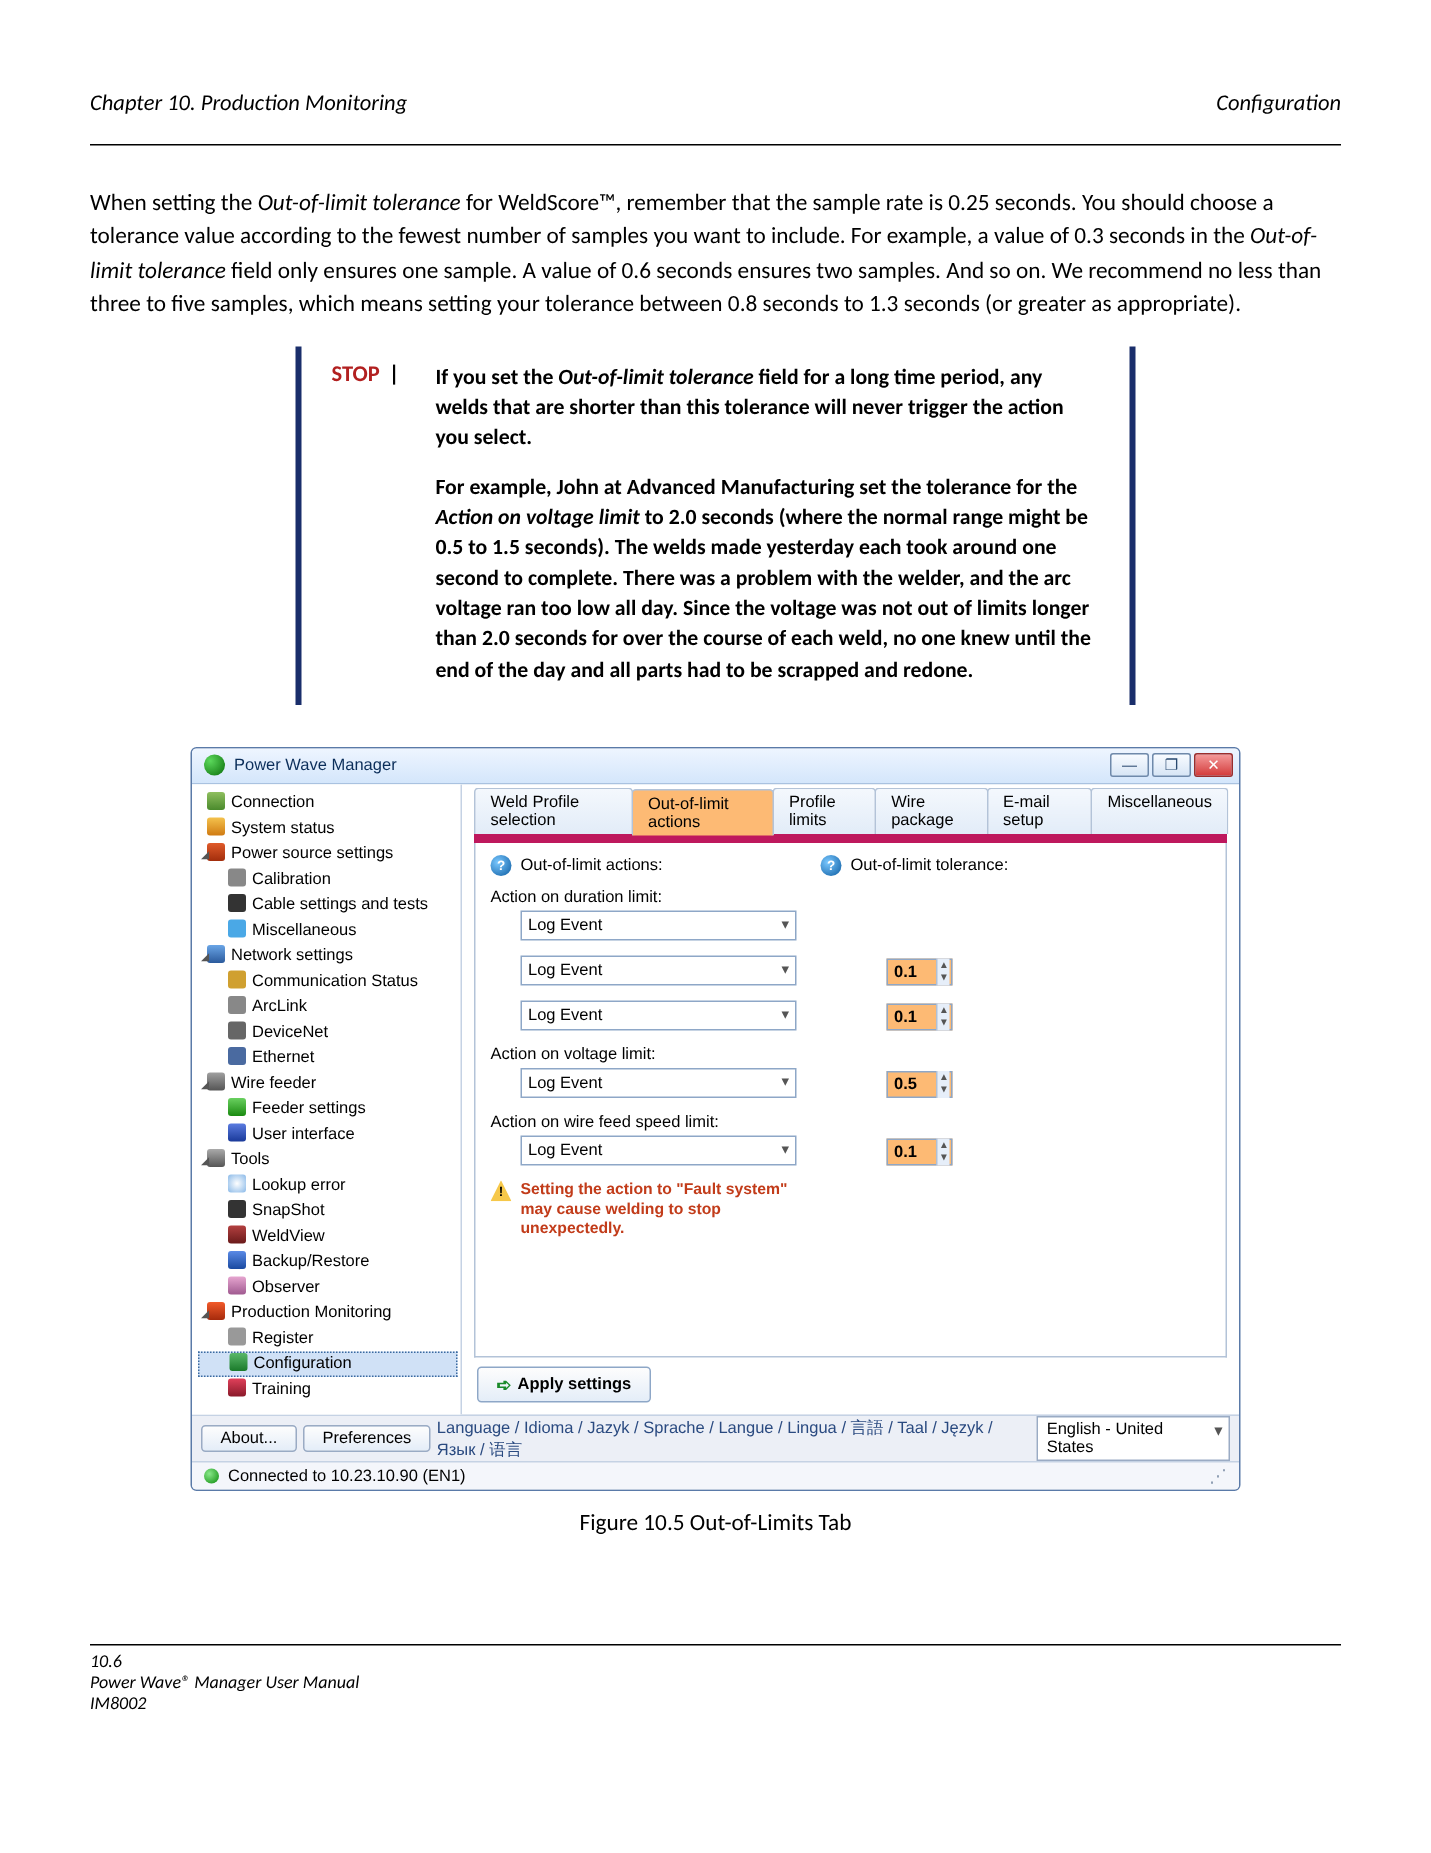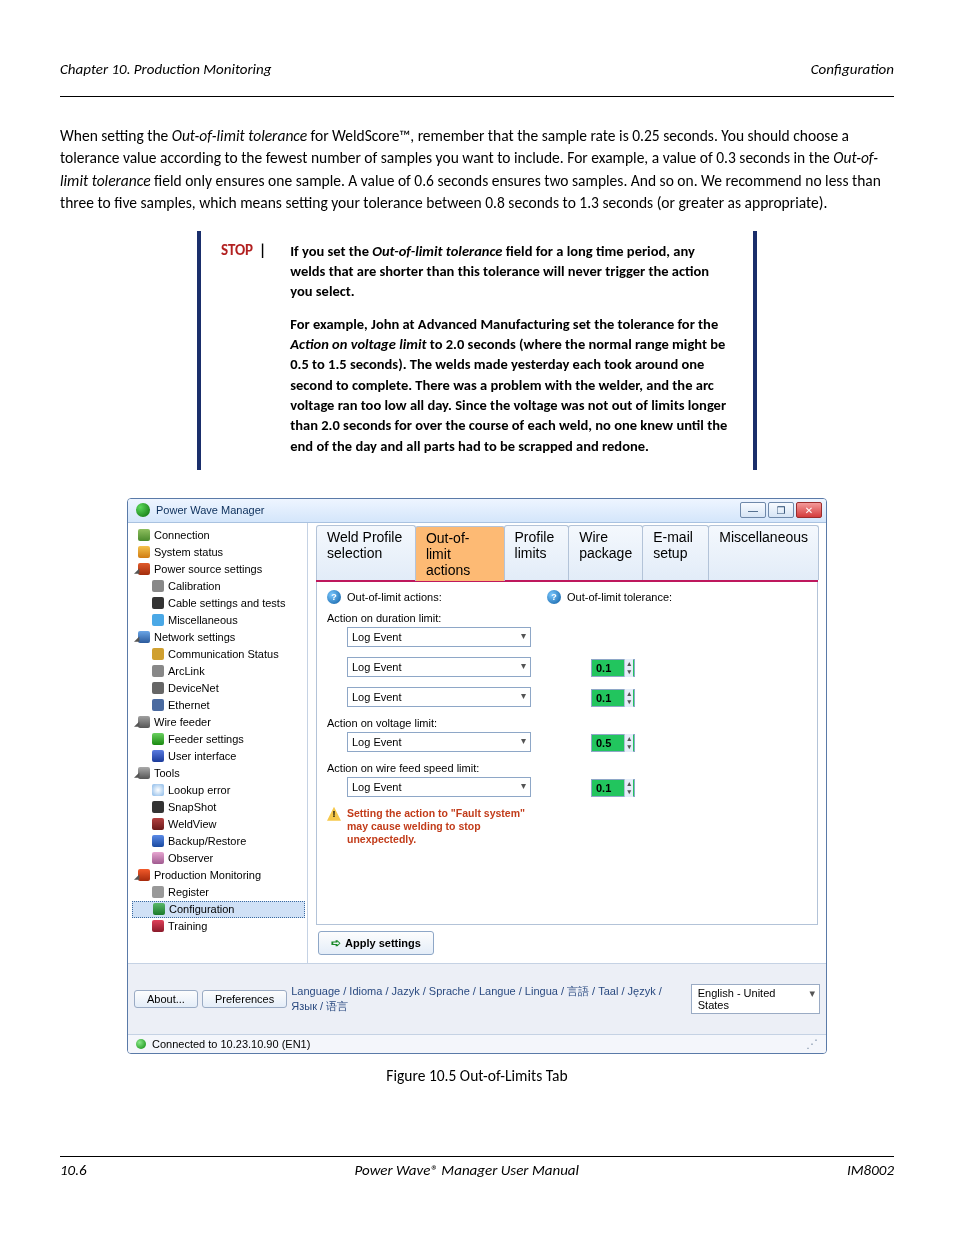--- a/index.html
+++ b/index.html
@@ -146,23 +146,22 @@
 
   
   .panel {
     flex: 1;
     padding: 2px 8px 8px 8px;
     position: relative;
     display:flex;flex-direction:column;
   }
   .tabs {
     display:flex;
-    border-bottom:2px solid #be185d;
-    font-size:14px;
-    justify-content:flex-end;
+    border-bottom:6px solid #be185d;
+    font-size:11px;
   }
   .tab {
     padding: 3px 10px;
     border:1px solid #b3c3d8;
     border-bottom:none;
     background: linear-gradient(#f4f8fd,#e2ecf8);
     border-radius:3px 3px 0 0;
     margin-right:-1px;
   }
   .tab.active {
@@ -195,21 +194,21 @@
     background:#fff;
     padding:0 4px;
     font-size:11px;
     position:relative;
   }
   .dropdown::after {
     content:"▾";position:absolute;right:4px;top:2px;color:#555;font-size:10px;
   }
   .dual-row { display:flex; gap:60px; align-items:flex-end; }
   .spin {
-    display:inline-flex;align-items:center;border:1px solid #8ea7c7;height:18px;width:44px;background:#22c55e;padding:0 14px 0 4px;font-size:11px;font-weight:bold;position:relative;
+    display:inline-flex;align-items:center;border:1px solid #8ea7c7;height:18px;width:44px;background:#fdba74;padding:0 14px 0 4px;font-size:11px;font-weight:bold;position:relative;
   }
   .spin::after { content:"▴\A▾"; white-space:pre; position:absolute; right:1px; top:-1px; font-size:7px;line-height:8px;color:#555;background:#e6eef9;border-left:1px solid #b0c0d5;padding:1px 2px;}
   .warn-block {
     display:flex; gap:6px; align-items:flex-start; margin-top:2px;
   }
   .warn-icon {
     width:14px;height:14px;background:#f6c84a;
     clip-path: polygon(50% 0,100% 100%,0 100%);
     display:flex;align-items:center;justify-content:center;
     font-size:9px;font-weight:bold;color:#000;
@@ -218,21 +217,21 @@
   .apply-btn {
     border:1px solid #8ea7c7; background:linear-gradient(#fdfdfd,#e4edf8);
     padding:4px 12px;border-radius:3px;font-size:11px;font-weight:bold;
     display:inline-flex;align-items:center;gap:4px;margin-top:auto;
   }
   .apply-btn .aicon{color:#1a8a2a;font-size:12px;}
   .apply-wrap { padding:6px 0 0 2px;}
 
   .bottom-row {
     display:flex;align-items:center;gap:4px;
-    border-top:1px solid #c5d2e4;padding:20px 6px;
+    border-top:1px solid #c5d2e4;padding:0 6px;
     background:#eceff6;font-size:11px;
   }
   .bottom-row .bbtn {
     border:1px solid #9aabc4;background:linear-gradient(#fdfdfd,#e4edf8);
     padding:2px 12px;border-radius:3px;
   }
   .bottom-row .lang { margin-left:auto; color:#2a4a80;}
   .bottom-row .langsel {
     border:1px solid #9aabc4; background:#fff;padding:2px 20px 2px 6px;position:relative;margin-left:6px;
   }
@@ -244,24 +243,25 @@
   }
   .status-dot{width:10px;height:10px;border-radius:50%;background:radial-gradient(circle at 35% 35%,#8ae88a,#0a8a0a);}
   .status-row .grip{margin-left:auto;color:#8a9ab0;font-size:12px;line-height:8px;}
 
   .figure-caption {
     text-align:center;font-weight:normal;font-size:15.5px;margin-top:8px;margin-bottom:71px;
   }
 
   .footer-row {
     border-top:1px solid #000;
-    display:flex;justify-content:space-between;
+    display:flex;justify-content:center;
     padding-top:4px;
     font-style:italic;
-    font-size:15px;
+    font-size:12px;
+    flex-direction:column;
   }
 </style>
 </head>
 <body>
 
 <div class="page">
 
   <div class="header-row">
     <span>Chapter 10. Production Monitoring</span>
     <span>Configuration</span>

